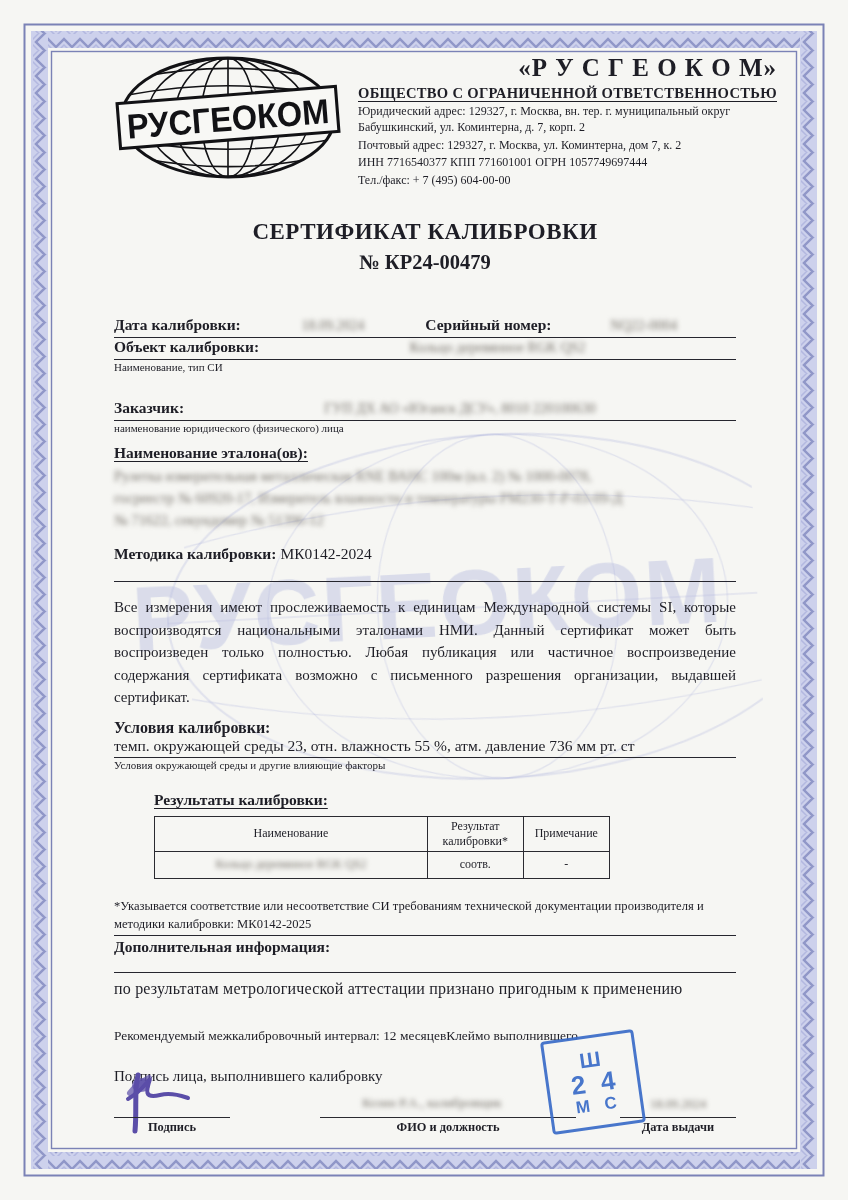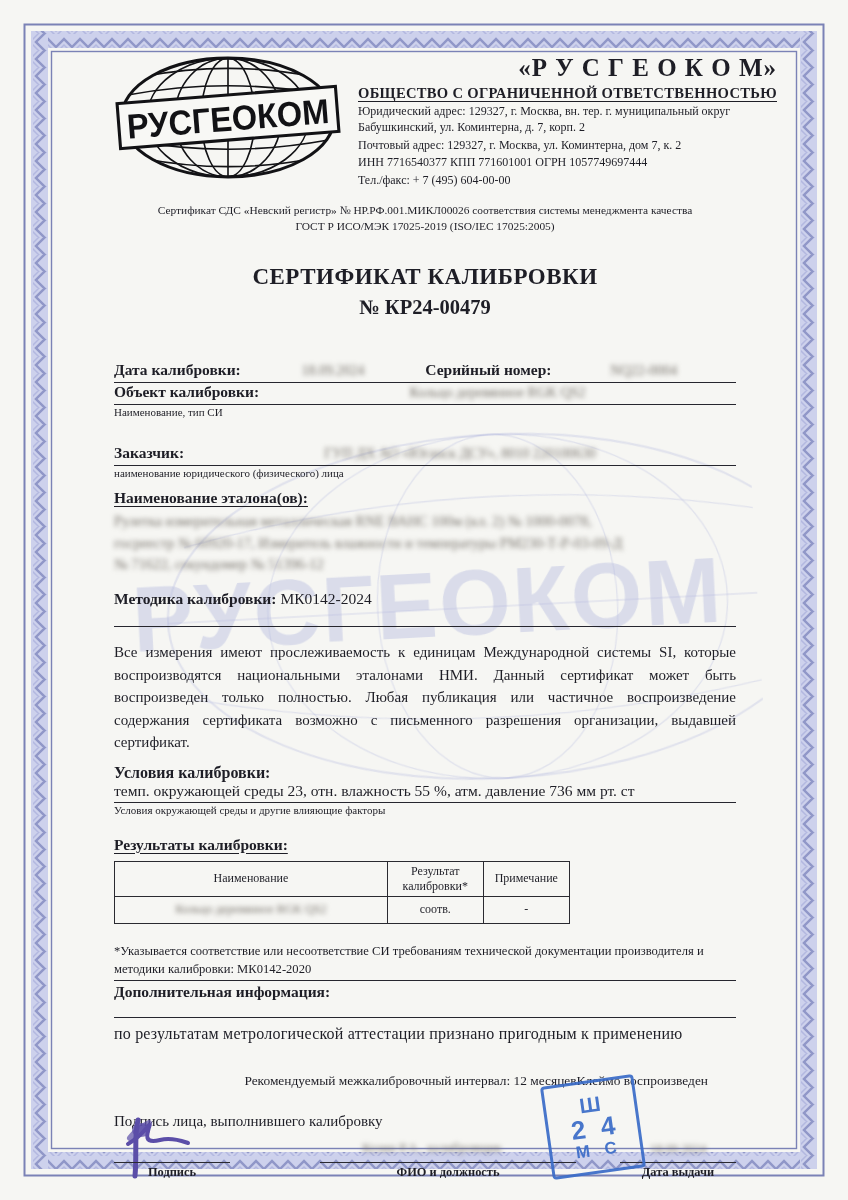--- a/index.html
+++ b/index.html
@@ -36,21 +36,21 @@
   .cond-val{font-size:15.5px;padding-bottom:2px;}
   .sec-label{font-weight:bold;font-size:15.5px;text-decoration:underline;text-underline-offset:3px;}
   table.res{border-collapse:collapse;width:456px;margin-top:7px;}
   table.res th,table.res td{border:1.3px solid #2a2a30;font-weight:normal;font-size:12px;
         text-align:center;padding:2px 4px;}
   table.res th{height:30px;}
   table.res td{height:22px;}
   .footnote{font-size:12.6px;line-height:1.45;margin-top:18px;padding-bottom:2px;}
   .addl-lbl{font-weight:bold;font-size:15.5px;padding-bottom:16px;margin-top:2px;}
   .addl-txt{font-size:16px;margin-top:7px;letter-spacing:.2px;}
-  .foot-row{display:flex;justify-content:flex-end;margin-top:30px;font-size:13.4px;}
+  .foot-row{display:flex;justify-content:flex-start;margin-top:30px;font-size:13.4px;}
   .stamp-cap{margin-right:28px;}
   .sign-title{font-size:15px;margin-top:24px;}
   .sigblock{position:relative;height:80px;margin-top:4px;}
   .sigline{position:absolute;top:28px;height:0;border-bottom:1.6px solid #2a2a30;}
   .sigcap{position:absolute;top:31px;text-align:center;font-weight:bold;font-size:12.4px;}
   .l1{left:0;width:116px;} .l2{left:206px;width:256px;} .l3{left:506px;width:116px;}
   .name-blur{position:absolute;left:190px;width:256px;top:6px;text-align:center;font-size:13px;}
   .date-blur{position:absolute;left:506px;width:116px;top:8px;text-align:center;font-size:12.5px;}
   .sig-svg{position:absolute;left:2px;top:-20px;}
   .stamp{position:absolute;left:432px;top:-54px;width:88px;height:88px;
@@ -132,24 +132,20 @@
       <div class="hdr-right">
         <div class="hdr-title">«Р У С Г Е О К О М»</div>
         <div class="hdr-org">ОБЩЕСТВО С ОГРАНИЧЕННОЙ ОТВЕТСТВЕННОСТЬЮ</div>
         <div class="hdr-line">Юридический адрес: 129327, г. Москва, вн. тер. г. муниципальный округ Бабушкинский, ул. Коминтерна, д. 7, корп. 2</div>
         <div class="hdr-line">Почтовый адрес: 129327, г. Москва, ул. Коминтерна, дом 7, к. 2</div>
         <div class="hdr-line">ИНН 7716540377 КПП 771601001 ОГРН 1057749697444</div>
         <div class="hdr-line">Тел./факс: + 7 (495) 604-00-00</div>
       </div>
     </div>
 
-    <div class="acc-note">
-      <div>Сертификат СДС «Невский регистр» № НР.РФ.001.МИКЛ00026 соответствия системы менеджмента качества</div>
-      <div>ГОСТ Р ИСО/МЭК 17025-2019 (ISO/IEC 17025:2005)</div>
-    </div>
 
     <div class="doc-title">СЕРТИФИКАТ КАЛИБРОВКИ</div>
     <div class="doc-number">№ КР24-00479</div>
 
     <div class="row4 rule">
       <span class="lbl">Дата калибровки:</span>
       <span class="val-c blur">18.09.2024</span>
       <span class="lbl">Серийный номер:</span>
       <span class="val-c blur">NQ22-0004</span>
     </div>
@@ -181,46 +177,46 @@
     </div>
 
     <div class="para">Все измерения имеют прослеживаемость к единицам Международной системы SI, которые воспроизводятся национальными эталонами НМИ. Данный сертификат может быть воспроизведен только полностью. Любая публикация или частичное воспроизведение содержания сертификата возможно с письменного разрешения организации, выдавшей сертификат.</div>
 
     <div style="margin-top:10px;">
       <div class="lbl" style="font-size:16px;">Условия калибровки:</div>
       <div class="cond-val rule">темп. окружающей среды 23, отн. влажность 55 %, атм. давление 736 мм рт. ст</div>
       <div class="caption">Условия окружающей среды и другие влияющие факторы</div>
     </div>
 
-    <div style="margin-top:20px;">
+    <div style="margin-top:20px;margin-left:40px;">
       <span class="sec-label">Результаты калибровки:</span>
       <table class="res">
         <tbody>
             <tr>
           <th style="width:60%;">Наименование</th>
           <th style="width:21%;">Результат калибровки*</th>
           <th style="width:19%;">Примечание</th>
         </tr>
         <tr>
           <td class="blur">Кольцо деревянное RGK QS2</td>
           <td>соотв.</td>
           <td>-</td>
         </tr>
       </tbody>
         </table>
     </div>
 
-    <div class="footnote rule">*Указывается соответствие или несоответствие СИ требованиям технической документации производителя и методики калибровки: МК0142-2020</div>
+    <div class="footnote rule">*Указывается соответствие или несоответствие СИ требованиям технической документации производителя и методики калибровки: МК0142-2025</div>
 
     <div class="addl-lbl rule">Дополнительная информация:</div>
     <div class="addl-txt">по результатам метрологической аттестации признано пригодным к применению</div>
 
     <div class="foot-row">
       <span>Рекомендуемый межкалибровочный интервал: 12 месяцев</span>
-      <span class="stamp-cap">Клеймо воспроизведен</span>
+      <span class="stamp-cap">Клеймо выполнившего</span>
     </div>
 
     <div class="sign-title">Подпись лица, выполнившего калибровку</div>
 
     <div class="sigblock">
       <svg class="sig-svg" width="80" height="68" aria-hidden="true">
         <g stroke="#5b4ea8" fill="none" stroke-linecap="round">
           <path d="M22,6 C18,20 21,40 19,62" stroke-width="5"></path>
           <path d="M12,30 C26,22 30,14 34,10 C30,22 28,30 44,26 C56,23 66,27 72,29" stroke-width="4"></path>
           <path d="M14,24 C20,16 28,12 33,9" stroke-width="6" opacity=".7"></path>

